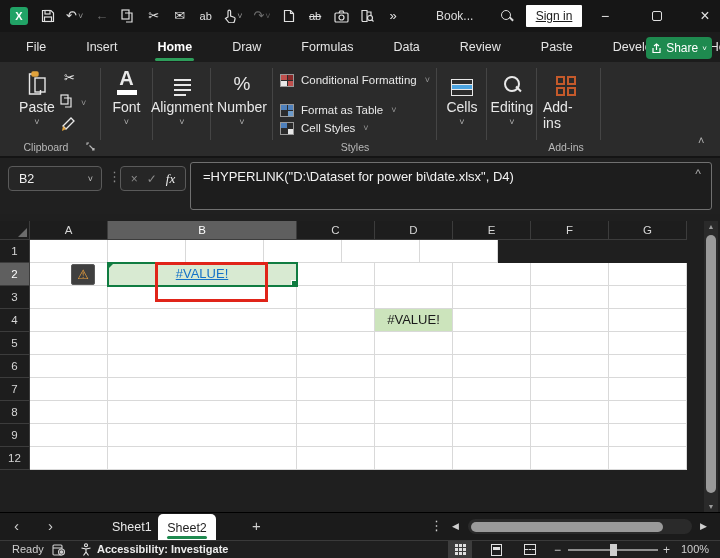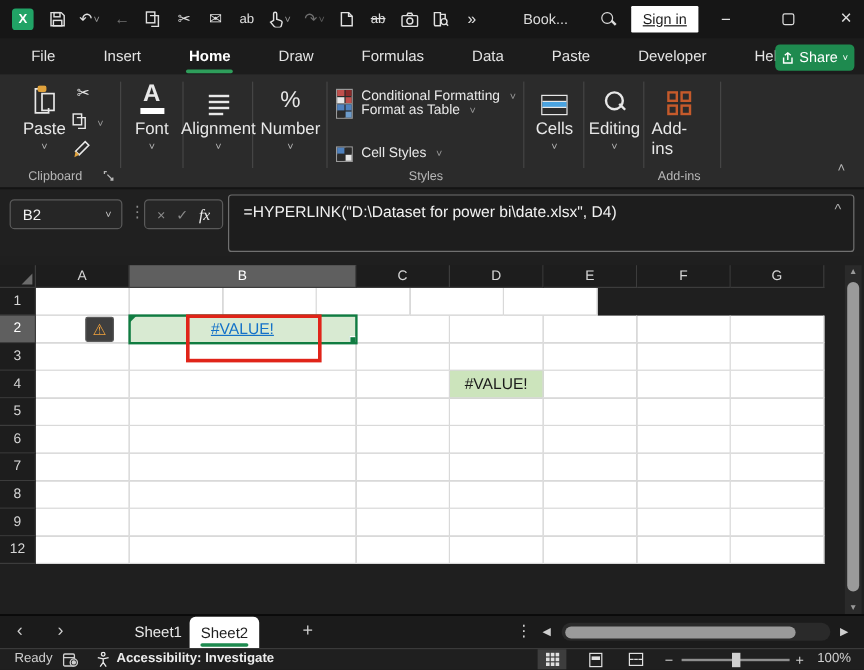--- a/index.html
+++ b/index.html
@@ -235,20 +235,21 @@
   <span class="winctl" style="left:688px; font-size:16px;" id="btn-close">×</span>
 </div>
 
 <div id="tabrow">
   <span class="rtab">File</span>
   <span class="rtab">Insert</span>
   <span class="rtab active">Home</span>
   <span class="rtab">Draw</span>
   <span class="rtab">Formulas</span>
   <span class="rtab">Data</span>
+  <span class="rtab">Review</span>
   <span class="rtab">Paste</span>
   <span class="rtab">Developer</span>
   <span class="rtab">Help</span>
   <div id="share-btn">
     <svg width="11" height="11" viewBox="0 0 11 11" fill="none" stroke="#fff" stroke-width="1.2">
       <path d="M5.5 7V1M3 3l2.5-2L8 3"></path>
         <path d="M2 5v4.5h7V5"></path>
     </svg>
     <span>Share</span>
     <span style="font-size:8px;">˅</span>
@@ -328,21 +329,21 @@
   <div class="mini-row" style="left:280px; top:6px;">
     <span class="mini-grid">
       <i style="background:#c0504d;"></i>
         <i style="background:#8a2a2a;"></i>
         <i style="background:#e8e8e8;"></i>
         <i style="background:#c0504d;"></i>
     </span>
     <span>Conditional Formatting</span>
     <span class="chev">˅</span>
   </div>
-  <div class="mini-row" style="left:280px; top:18px;">
+  <div class="mini-row" style="left:280px; top:36px;">
     <span class="mini-grid">
       <i style="background:#4f81bd;"></i>
         <i style="background:#4f81bd;"></i>
         <i style="background:#2b2b2b;"></i>
         <i style="background:#6d9ccc;"></i>
     </span>
     <span>Format as Table</span>
     <span class="chev">˅</span>
   </div>
   <div class="mini-row" style="left:280px; top:54px;">

